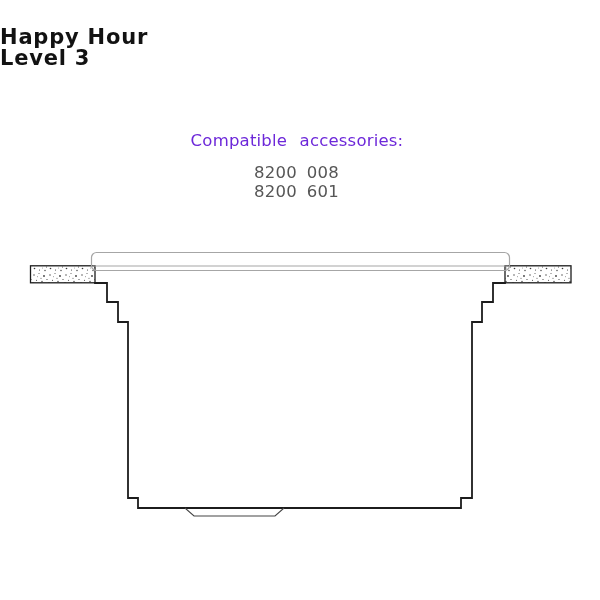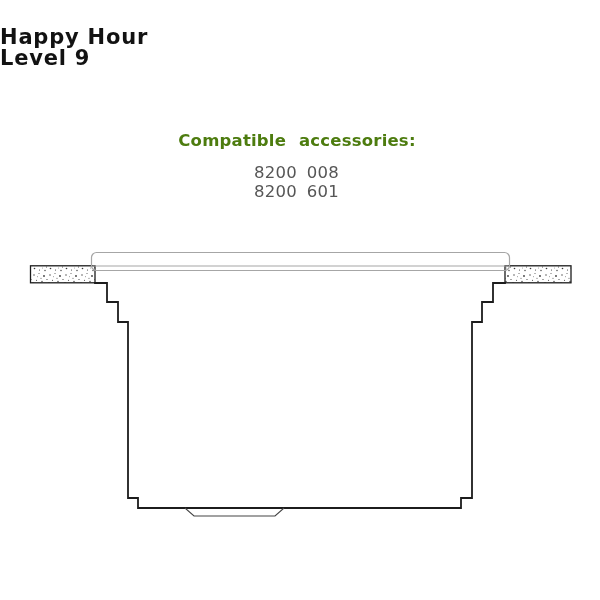--- a/index.html
+++ b/index.html
@@ -29,24 +29,24 @@
     letter-spacing: 0.8px;
     color: #121212;
   }
   .acc-label {
     position: absolute;
     top: 131px;
     left: 0;
     width: 594px;
     text-align: center;
     font-size: 16.5px;
-    color: #4d7c0f;
+    color: #6d28d9;
     letter-spacing: 0.2px;
     word-spacing: 7px;
-    font-weight: bold;
+    font-weight: normal;
   }
   .acc-codes {
     position: absolute;
     top: 164px;
     left: 0;
     width: 593px;
     text-align: center;
     font-size: 16.5px;
     line-height: 18.6px;
     color: #565656;
@@ -59,21 +59,21 @@
     left: 0;
   }
 </style>
 </head>
 <body style="background: rgb(255, 255, 255);">
 
 <div class="page">
 
   <div class="title-block">
     <div>Happy Hour</div>
-    <div>Level 9</div>
+    <div>Level 3</div>
   </div>
 
   <div class="acc-label">Compatible accessories:</div>
 
   <div class="acc-codes">
     <div>8200 008</div>
     <div>8200 601</div>
   </div>
 
   <svg class="drawing-svg" width="600" height="600" viewBox="0 0 600 600">

